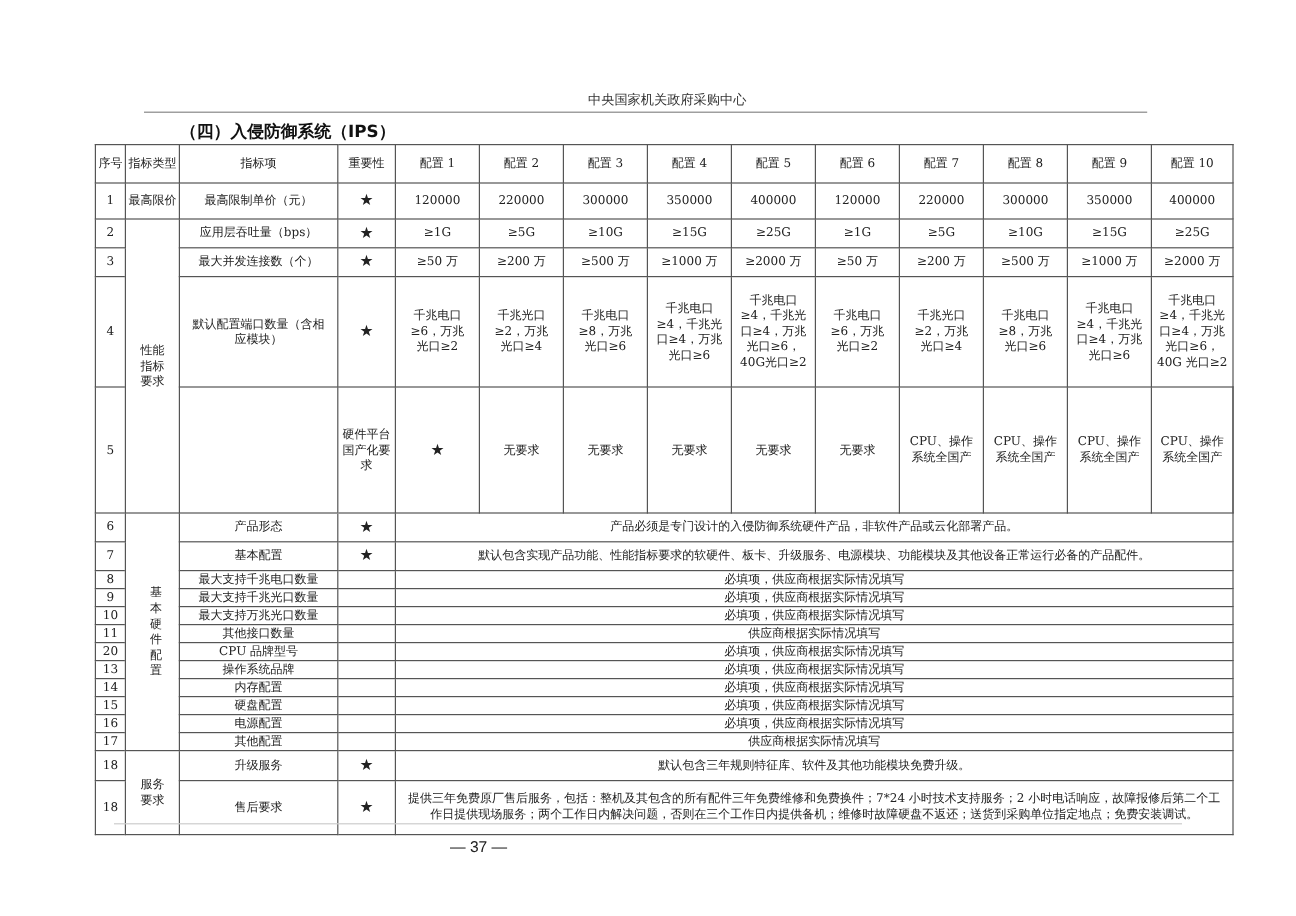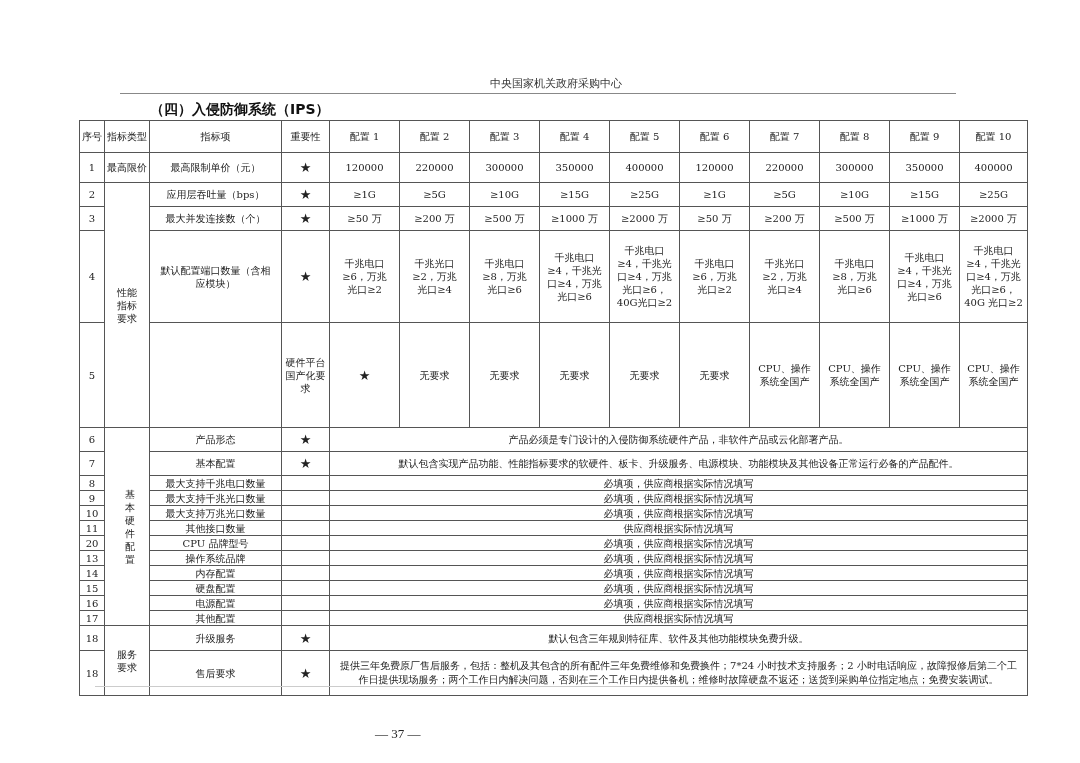--- a/index.html
+++ b/index.html
@@ -11,21 +11,21 @@
                       font-family:"DejaVu Sans","Liberation Sans",sans-serif;text-align:center; }
   .section-title { position:absolute; left:150px; top:101px; font-size:14px; font-weight:bold;
                    font-family:"DejaVu Sans","Liberation Sans",sans-serif; color:#111; }
   table.spec { position:absolute; left:79px; top:120px; border-collapse:collapse;
                table-layout:fixed; width:948px; font-size:10px; }
   table.spec td { border:1px solid #555; text-align:center; vertical-align:middle;
                   padding:0 2px; line-height:13px; overflow:hidden; }
   td.star { font-size:13px; }
   .footer-line { position:absolute; left:95px; top:686px; width:890px; border-top:1px solid #ccc; }
   .page-num { position:absolute; left:375px; top:698px; font-size:13px;
-              font-family:Liberation Serif, serif; color:#222;margin-top:28px; }
+              font-family:Liberation Sans, sans-serif; color:#222; }
 </style>
 </head>
 <body>
 
 <div class="page-header">
   <span>中央国家机关政府采购中心</span>
 </div>
 
 <div class="section-title">（四）入侵防御系统（IPS）</div>
 

